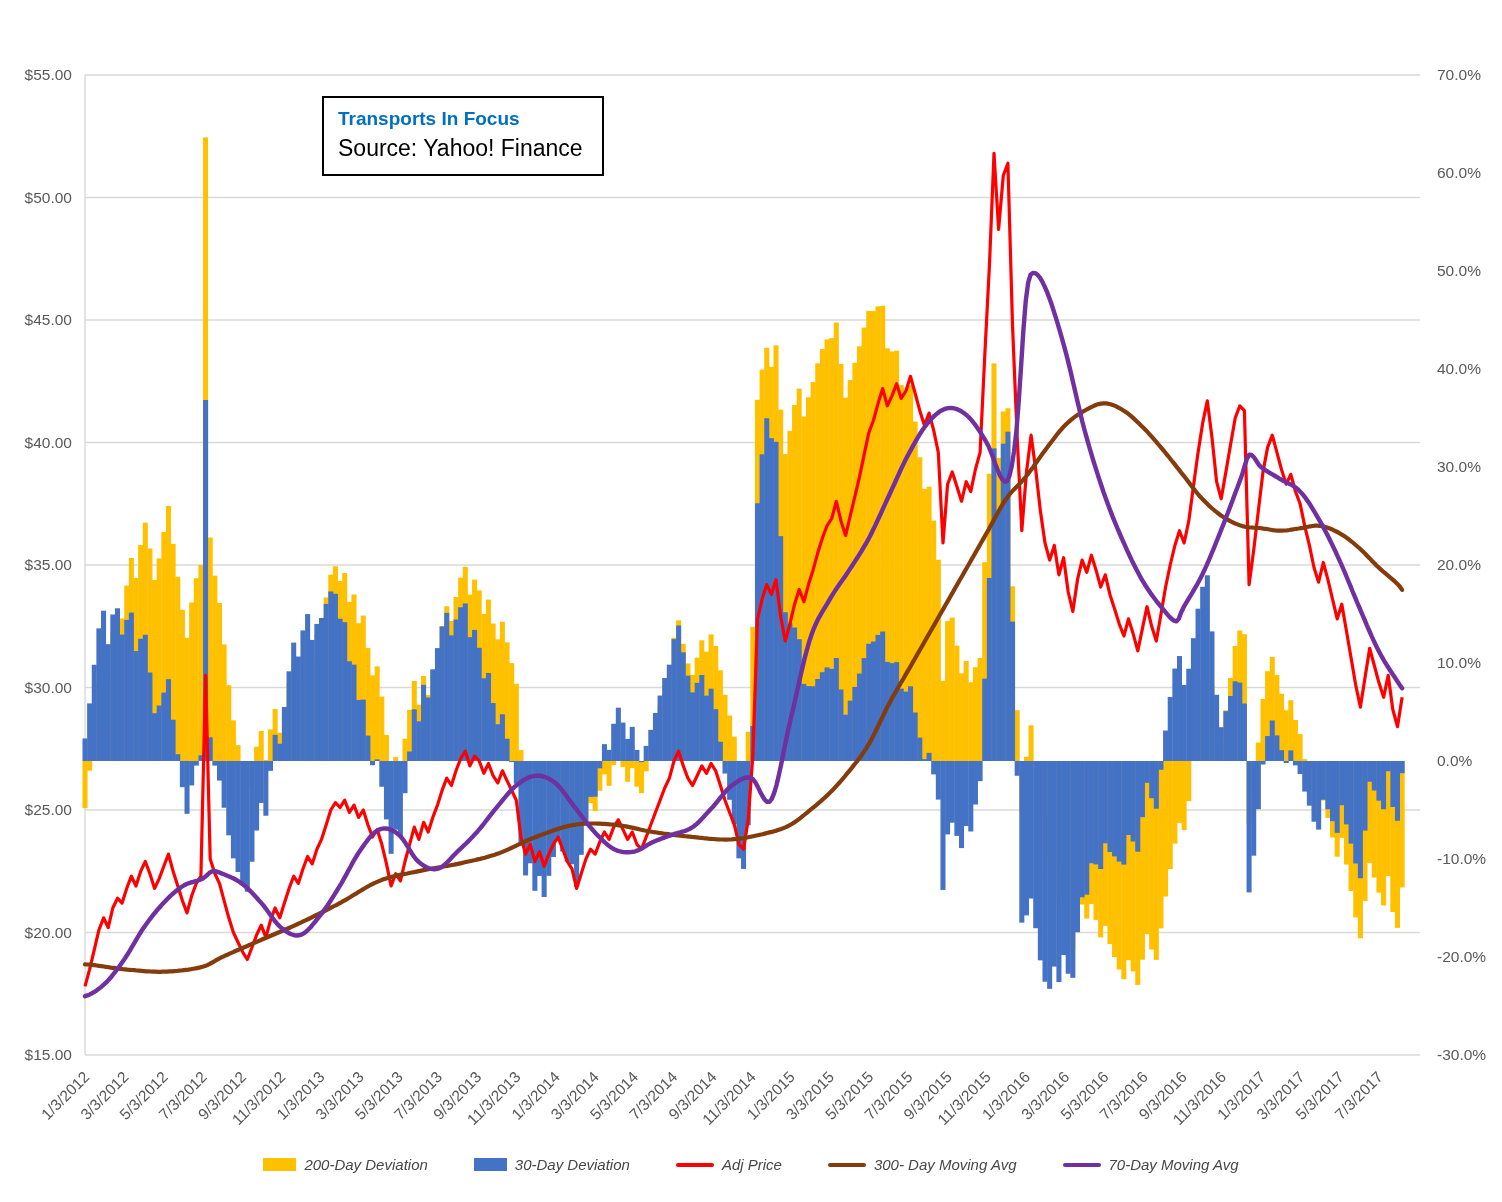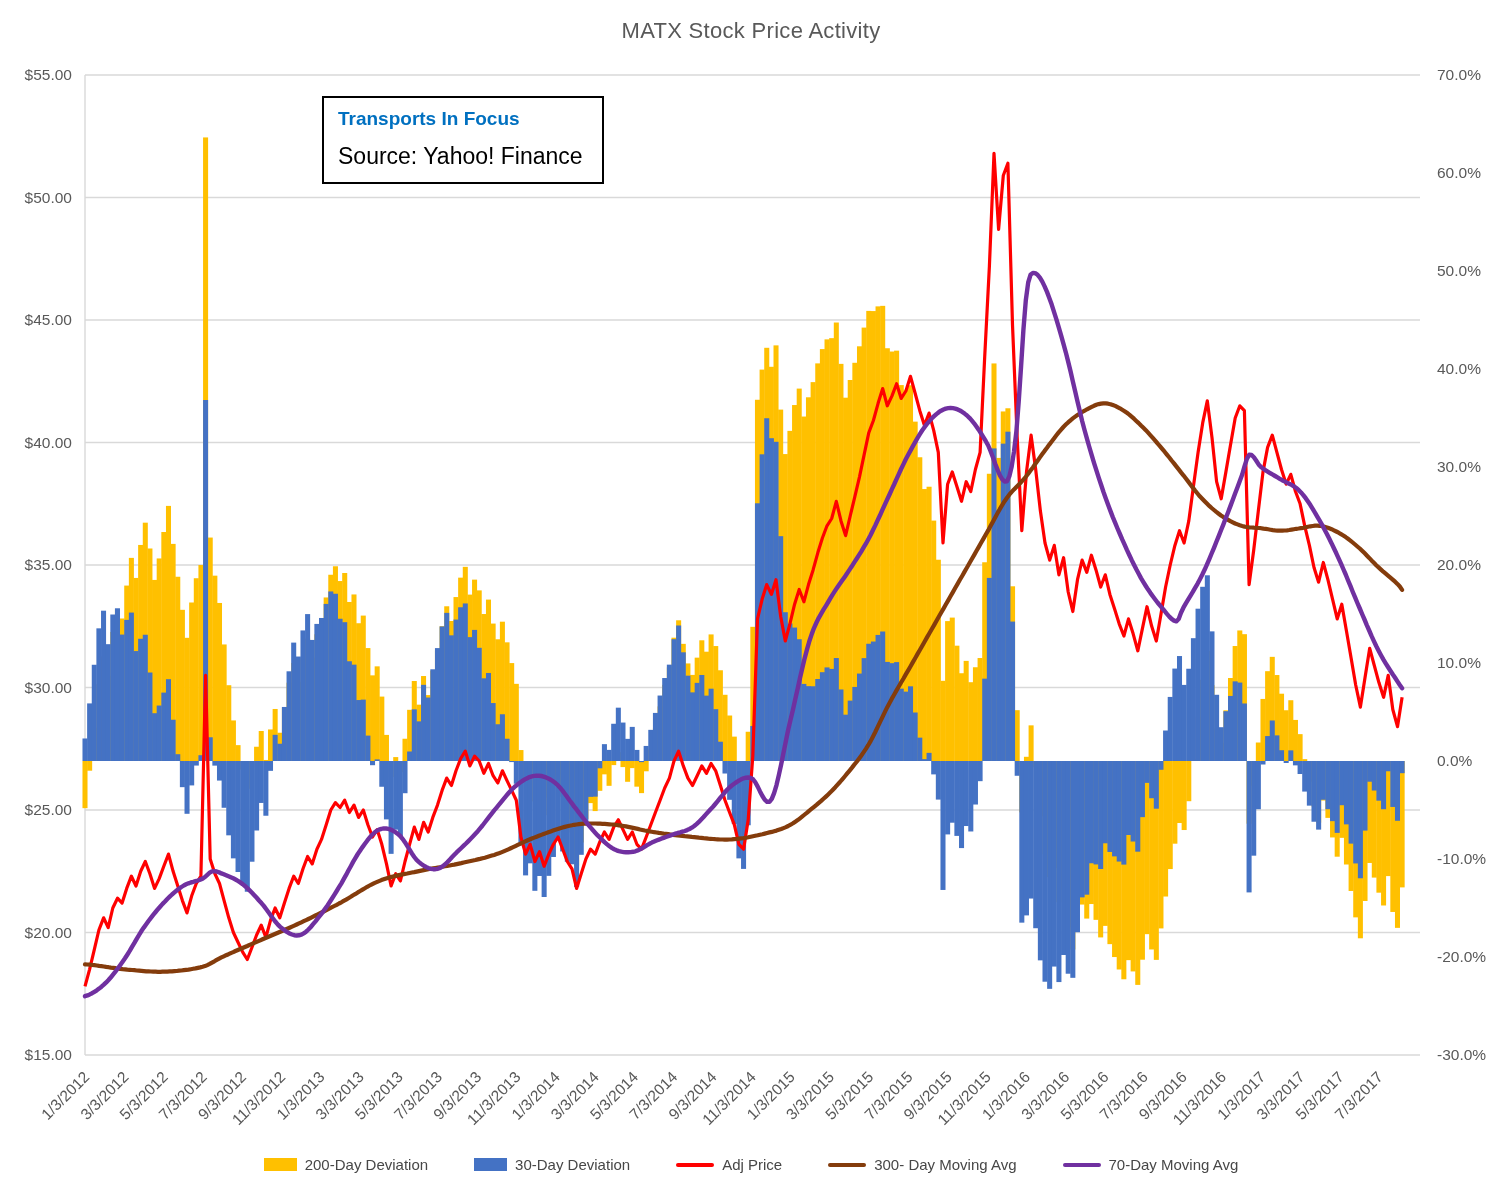--- a/index.html
+++ b/index.html
@@ -8,36 +8,35 @@
     font-family:"Liberation Sans", sans-serif;
   }
   #chart-title{
     position:absolute;left:0;top:18px;width:1502px;text-align:center;
     font-size:22px;color:#595959;letter-spacing:.3px;
   }
   #annotation-box{
     position:absolute;left:322px;top:96px;width:252px;
     background:#ffffff;border:2px solid #000000;padding:10px 12px 12px 14px;
   }
-  #annotation-box .l1{font-size:19px;font-weight:bold;color:#0070C0;margin-bottom:13px;}
+  #annotation-box .l1{font-size:19px;font-weight:bold;color:#0070C0;margin-bottom:5px;}
   #annotation-box .l2{font-size:23px;color:#000000;}
   #plot-svg{position:absolute;left:0;top:0;}
   #legend-row{
     position:absolute;left:0;top:1156px;width:1502px;display:flex;
-    justify-content:center;align-items:center;gap:46px;
+    justify-content:center;align-items:center;gap:46px;font-style:italic;
   }
   .legend-item{display:flex;align-items:center;gap:8px;font-size:15px;color:#474747;}
   .sw-bar{width:33px;height:13px;display:inline-block;}
   .sw-line{width:38px;height:4px;border-radius:2px;display:inline-block;}
 </style>
 </head>
 <body>
 
 <div id="stage">
-  <div id="chart-title">MATX Stock Price Activity</div>
 
   <svg id="plot-svg" width="1502" height="1202">
       <line x1="85" y1="75" x2="1420" y2="75" stroke="#D9D9D9" stroke-width="1.4"></line>
       <line x1="85" y1="197.5" x2="1420" y2="197.5" stroke="#D9D9D9" stroke-width="1.4"></line>
       <line x1="85" y1="320" x2="1420" y2="320" stroke="#D9D9D9" stroke-width="1.4"></line>
       <line x1="85" y1="442.5" x2="1420" y2="442.5" stroke="#D9D9D9" stroke-width="1.4"></line>
       <line x1="85" y1="565" x2="1420" y2="565" stroke="#D9D9D9" stroke-width="1.4"></line>
       <line x1="85" y1="687.5" x2="1420" y2="687.5" stroke="#D9D9D9" stroke-width="1.4"></line>
       <line x1="85" y1="810" x2="1420" y2="810" stroke="#D9D9D9" stroke-width="1.4"></line>
       <line x1="85" y1="932.5" x2="1420" y2="932.5" stroke="#D9D9D9" stroke-width="1.4"></line>

